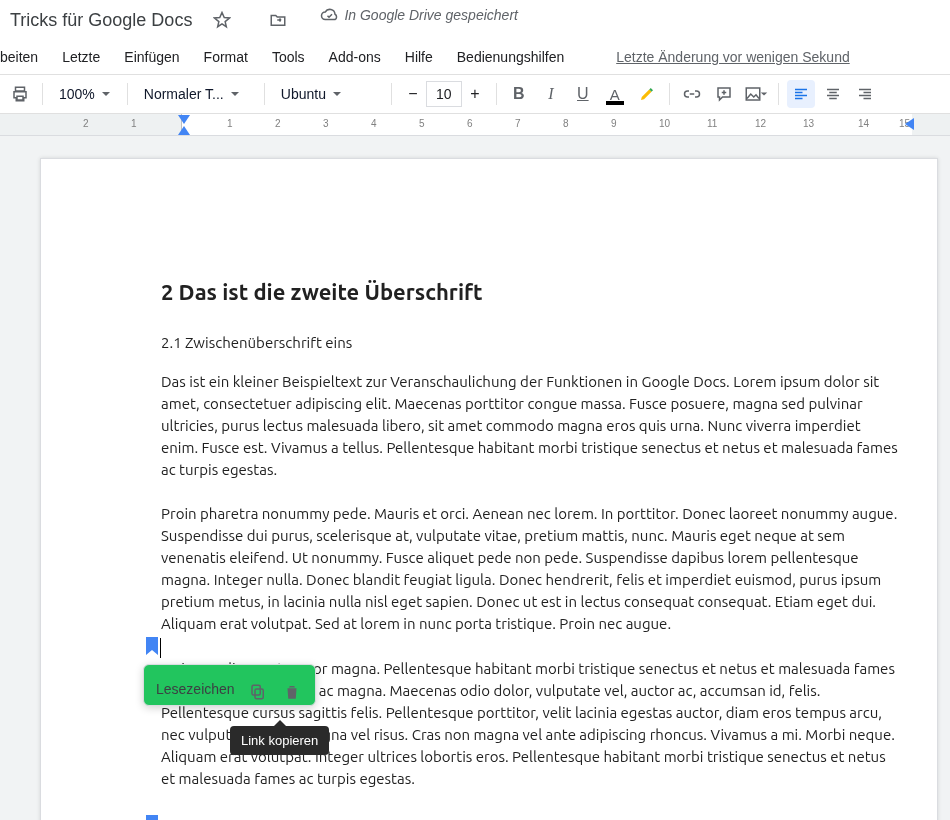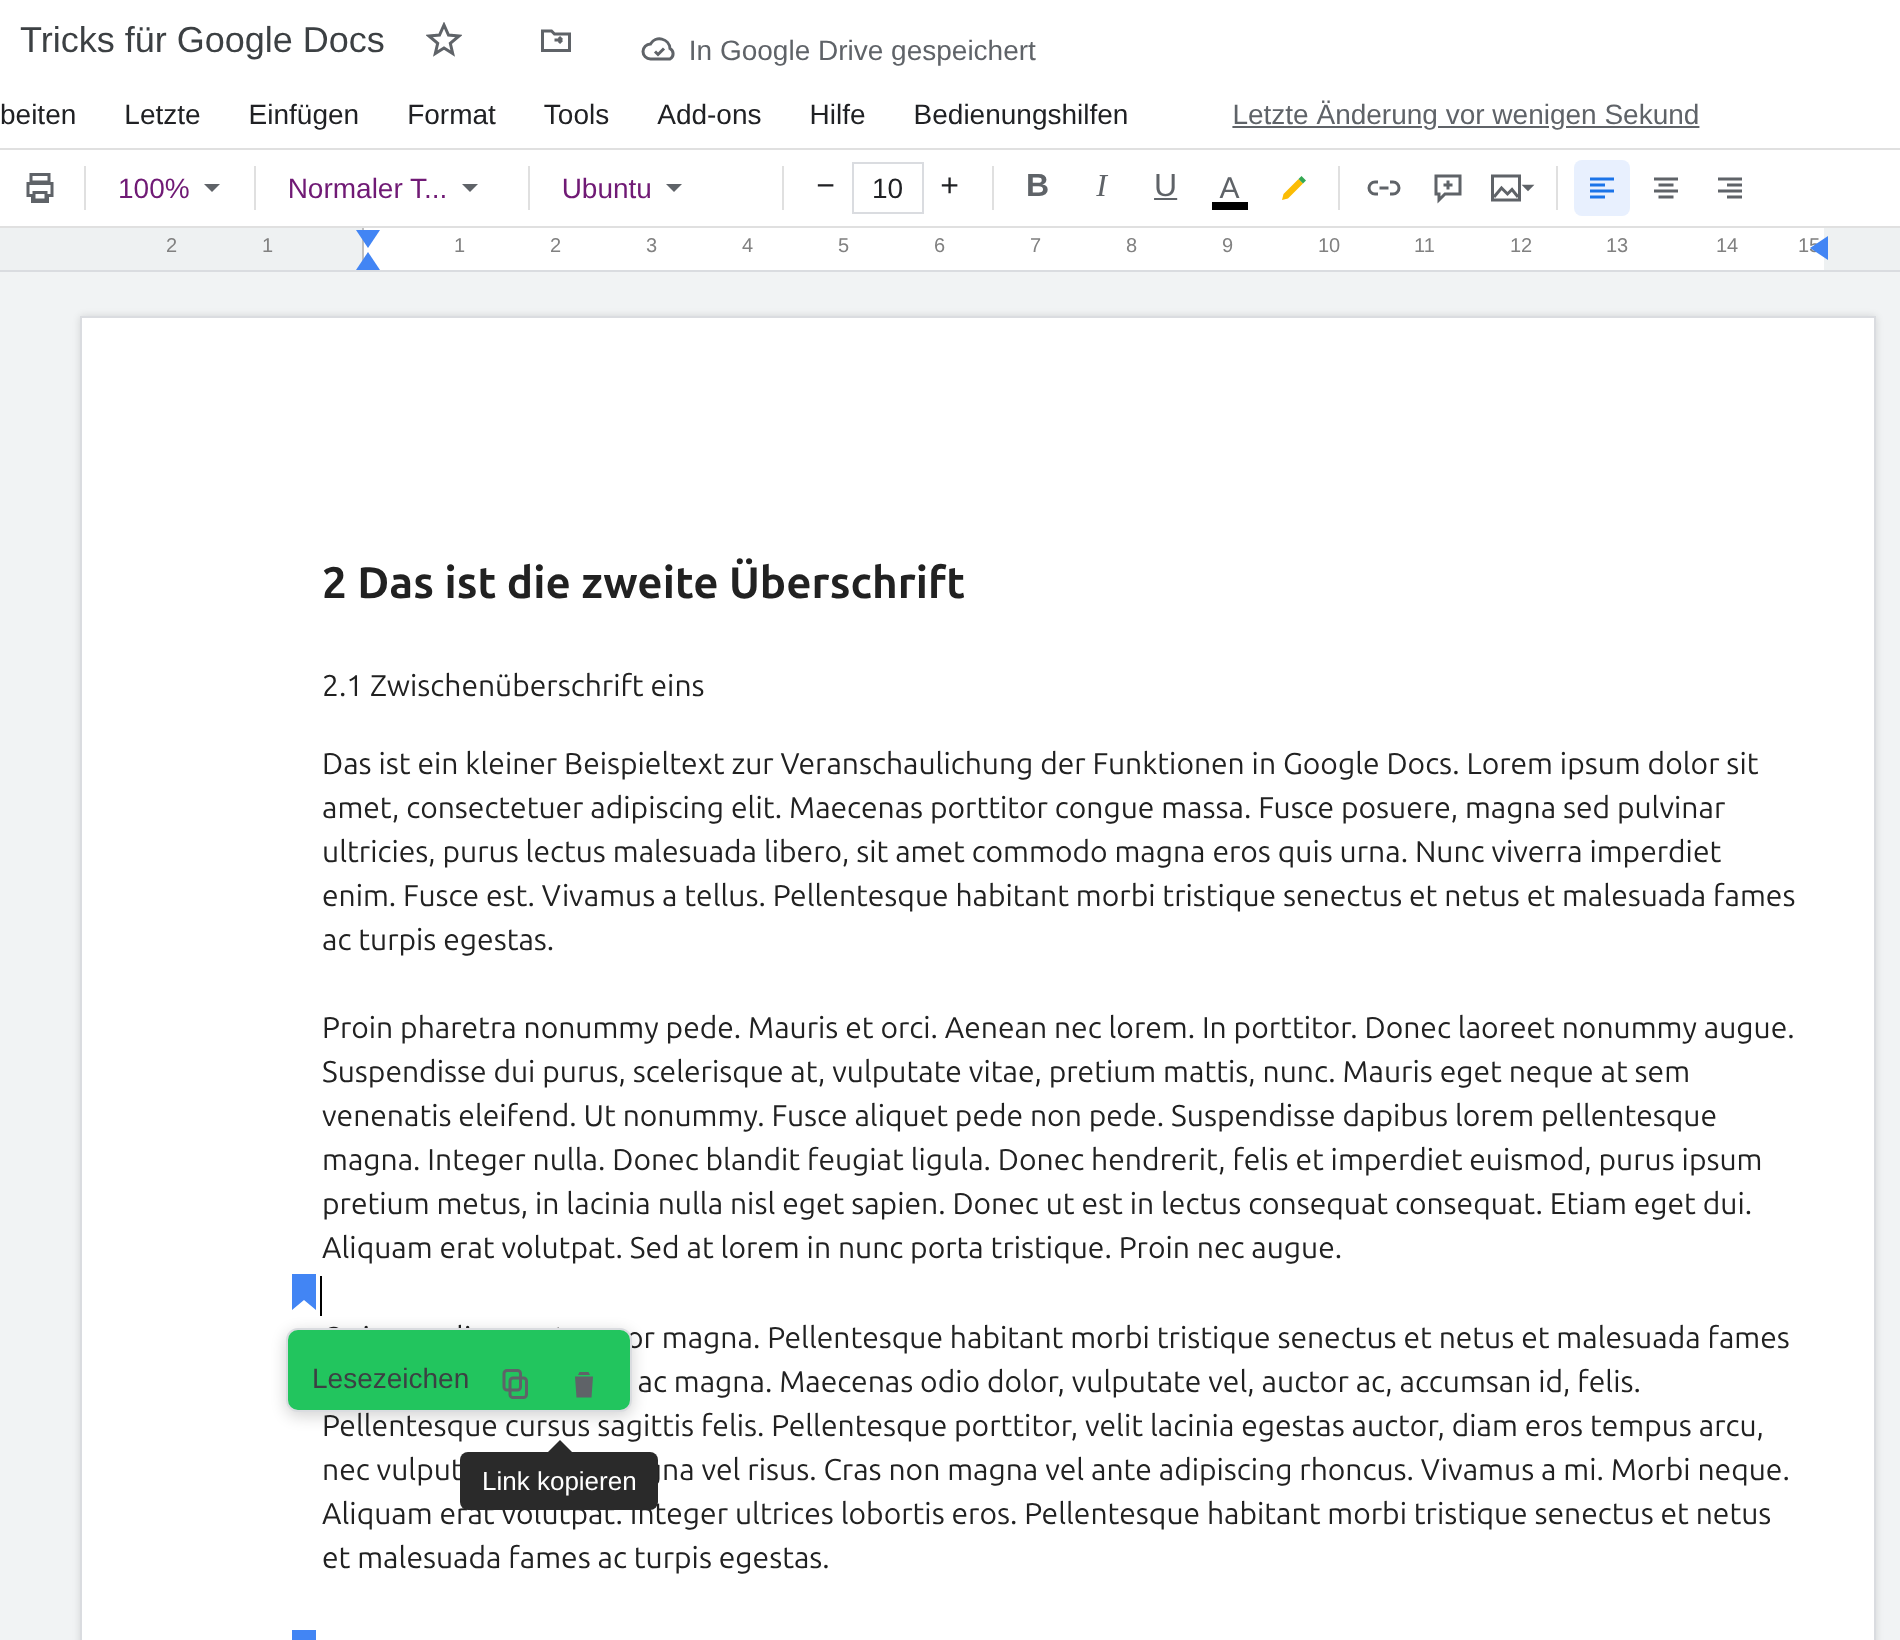--- a/index.html
+++ b/index.html
@@ -17,21 +17,21 @@
     align-items: center;
     height: 40px;
     padding: 0 4px;
     gap: 10px;
   }
   .doc-title {
     font-size: 18px;
     color: #3c4043;
     padding: 4px 6px;
   }
-  .title-icons { display:flex; align-items:flex-end; gap: 28px; }
+  .title-icons { display:flex; align-items:flex-start; gap: 28px; font-style: italic; }
   .title-icons svg { fill:#5f6368; }
   .drive-status { display:flex; align-items:center; gap:6px; color:#5f6368; font-size:14px; }
   .menubar {
     display:flex;
     align-items:center;
     height: 34px;
     gap: 24px;
     padding: 0 16px 0 0;
     color:#202124;
   }
@@ -42,21 +42,21 @@
     align-items:center;
     height: 40px;
     border-top:1px solid #e0e0e0;
     border-bottom:1px solid #e0e0e0;
     gap: 4px;
     padding: 0 6px;
   }
   .tb-btn { width:28px; height:28px; display:flex; align-items:center; justify-content:center; border-radius:4px; cursor:pointer; color:#5f6368; }
   .tb-btn.active { background:#e8f0fe; color:#1a73e8; }
   .tb-sep { width:1px; height:22px; background:#e0e0e0; margin:0 4px;}
-  .tb-select { display:flex; align-items:center; gap:6px; padding:0 8px; height:28px; cursor:pointer; color:#701a75; font-size:14px;}
+  .tb-select { display:flex; align-items:center; gap:6px; padding:0 8px; height:28px; cursor:pointer; color:#0f172a; font-size:14px;}
   .tb-select .caret svg{ fill:#5f6368;}
   .fontsize-group{ display:flex; align-items:center; }
   .fontsize-group .box { width:36px; height:26px; border:1px solid #dadce0; text-align:center; line-height:24px; font-size:14px; }
   .fontsize-group .step { width:26px; height:26px; display:flex; align-items:center; justify-content:center; cursor:pointer; }
   .textcolor { position:relative; }
   .textcolor .bar { position:absolute; left:5px; right:5px; bottom:3px; height:4px; background:#000; }
   .ruler {
     height: 22px;
     background:#fff;
     border-bottom:1px solid #dadce0;

